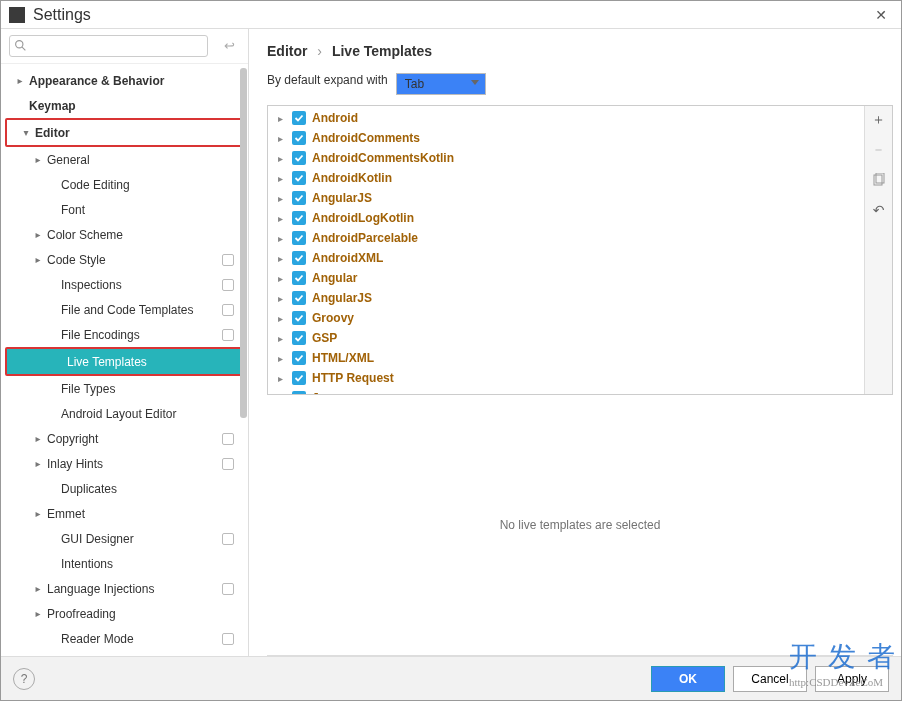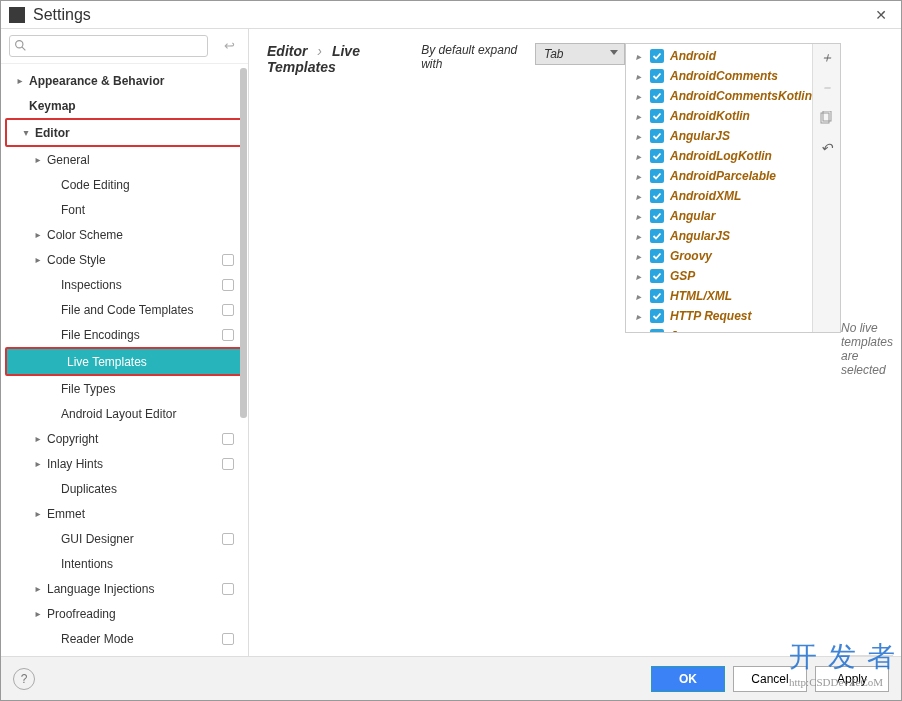--- a/index.html
+++ b/index.html
@@ -27,27 +27,27 @@
 .tree-item.bold > .tree-label { font-weight: 600; }
 .tree-arrow { width: 14px; font-size: 10px; color: #777; display: inline-block; text-align: center; }
 .tree-item.selected .tree-arrow { color: #fff; }
 .tree-label { padding-left: 2px; }
 .tree-mod { margin-left: auto; margin-right: 14px; width: 12px; height: 12px; border: 1px solid #bbb; border-radius: 2px; }
 .lvl0 { padding-left: 12px; }
 .lvl1 { padding-left: 30px; }
 .lvl2 { padding-left: 44px; }
 .redbox { border: 2px solid #d93434; border-radius: 2px; }
 
-.main { flex: 1; display: flex; flex-direction: row; padding: 14px 8px 0 18px; min-width:0;font-style:italic; }
+.main { flex: 1; display: flex; flex-direction: column; padding: 14px 8px 0 18px; min-width:0; }
 .breadcrumb { font-size: 14px; font-weight: 600; color: #333; margin-bottom: 14px; }
 .breadcrumb .sep { color: #999; margin: 0 6px; font-weight: normal; }
 
 .expand-row { display: flex; align-items: flex-start; margin-bottom: 10px; }
 .expand-row label { margin-right: 8px; }
-.combo { border: 1px solid #bbb; padding: 2px 22px 2px 8px; background: #e5e5e5; position: relative; min-width: 90px; height: 22px; display:inline-flex; align-items:center; }
+.combo { border: 1px solid #bbb; padding: 2px 22px 2px 8px; background: #3b82f6; position: relative; min-width: 90px; height: 22px; display:inline-flex; align-items:center; }
 .combo-arrow { position: absolute; right: 6px; top: 6px; border-left: 4px solid transparent; border-right: 4px solid transparent; border-top: 5px solid #666; }
 
 .list-panel { display: flex; border: 1px solid #ccc; height: 290px; }
 .template-list { flex: 1; overflow-y: auto; padding: 2px 0; background: #fff; }
 .list-toolbar { width: 28px; background: #f5f5f5; border-left: 1px solid #ddd; display: flex; flex-direction: column; align-items: center; padding-top: 4px; gap: 10px; }
 .tb-btn { width: 20px; height: 20px; display:flex; align-items:center; justify-content:center; cursor: pointer; color:#666; font-size:14px; }
 
 .tmpl-row { display: flex; align-items: center; height: 20px; padding-left: 10px; }
 .tmpl-arrow { width: 14px; font-size: 10px; color: #888; }
 .tmpl-check { width: 14px; height: 14px; background: #2aa5e0; border-radius: 2px; margin-right: 6px; display: inline-flex; align-items: center; justify-content: center; }

